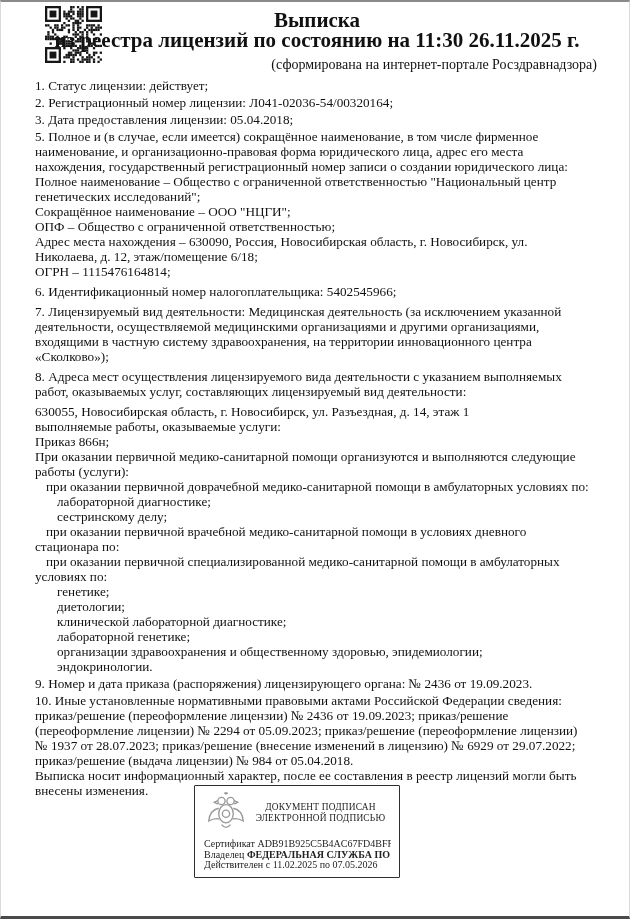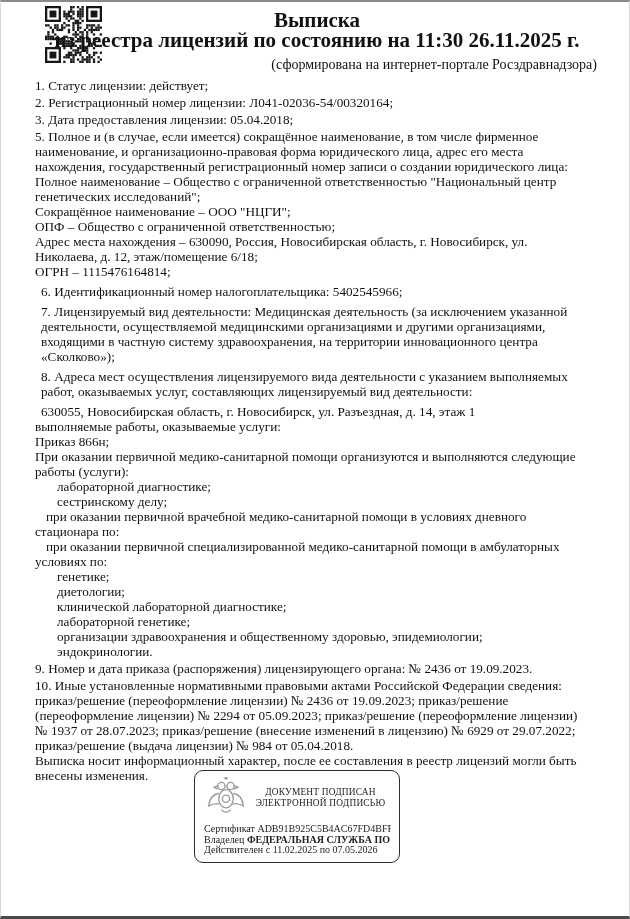--- a/index.html
+++ b/index.html
@@ -16,31 +16,31 @@
     font-family:"Liberation Serif","DejaVu Serif",serif;
     color:#111;
   }
   .qr{position:absolute;left:44px;top:2px;}
   .doc-header{width:596px;padding-top:9px;text-align:center;}
   .doc-title{font-size:21px;font-weight:bold;line-height:19.5px;padding-left:36px;}
   .note{width:596px;text-align:right;font-size:14px;margin-top:7px;}
   .content{padding:3px 4px 0 34px;font-size:13.2px;line-height:15px;}
   .para{margin:0;white-space:pre-line;}
   .item{margin-top:2px;}
-  .gap{margin-top:5px;margin-left:6px;}
+  .gap{margin-top:5px;}
   .sub1{text-indent:11px;}
   .sub2{text-indent:22px;}
   .stamp{
     position:relative;z-index:2;
     width:206px;
     margin-left:193px;margin-top:-13px;
     box-sizing:border-box;
     background:#fff;
     border:1.6px solid #2e2e2e;
-    border-radius:9px;
+    border-radius:1px;
     padding:5px 8px 6px 9px;
   }
   .stamp-head{display:flex;align-items:center;}
   .eagle{width:46px;flex:0 0 46px;}
   .stamp-title{flex:1;text-align:center;font-size:9.4px;line-height:11.5px;letter-spacing:.2px;color:#1c1c1c;}
   .stamp-line{font-size:10px;line-height:10.6px;white-space:nowrap;overflow:hidden;color:#222;}
   .stamp-line.first{margin-top:4px;}
   .stamp-line b{font-weight:bold;}
 </style>
 </head>
@@ -302,20 +302,21 @@
 деятельности, осуществляемой медицинскими организациями и другими организациями,
 входящими в частную систему здравоохранения, на территории инновационного центра
 «Сколково»);</p>
       <p class="para item gap">8. Адреса мест осуществления лицензируемого вида деятельности с указанием выполняемых
 работ, оказываемых услуг, составляющих лицензируемый вид деятельности:</p>
       <p class="para gap">630055, Новосибирская область, г. Новосибирск, ул. Разъездная, д. 14, этаж 1</p>
       <p class="para">выполняемые работы, оказываемые услуги:</p>
       <p class="para">Приказ 866н;</p>
       <p class="para">При оказании первичной медико-санитарной помощи организуются и выполняются следующие
 работы (услуги):</p>
+      <p class="para sub1">при оказании первичной доврачебной медико-санитарной помощи в амбулаторных условиях по:</p>
       <p class="para sub2">лабораторной диагностике;</p>
       <p class="para sub2">сестринскому делу;</p>
       <p class="para sub1">при оказании первичной врачебной медико-санитарной помощи в условиях дневного
 стационара по:</p>
       <p class="para sub1">при оказании первичной специализированной медико-санитарной помощи в амбулаторных
 условиях по:</p>
       <p class="para sub2">генетике;</p>
       <p class="para sub2">диетологии;</p>
       <p class="para sub2">клинической лабораторной диагностике;</p>
       <p class="para sub2">лабораторной генетике;</p>

